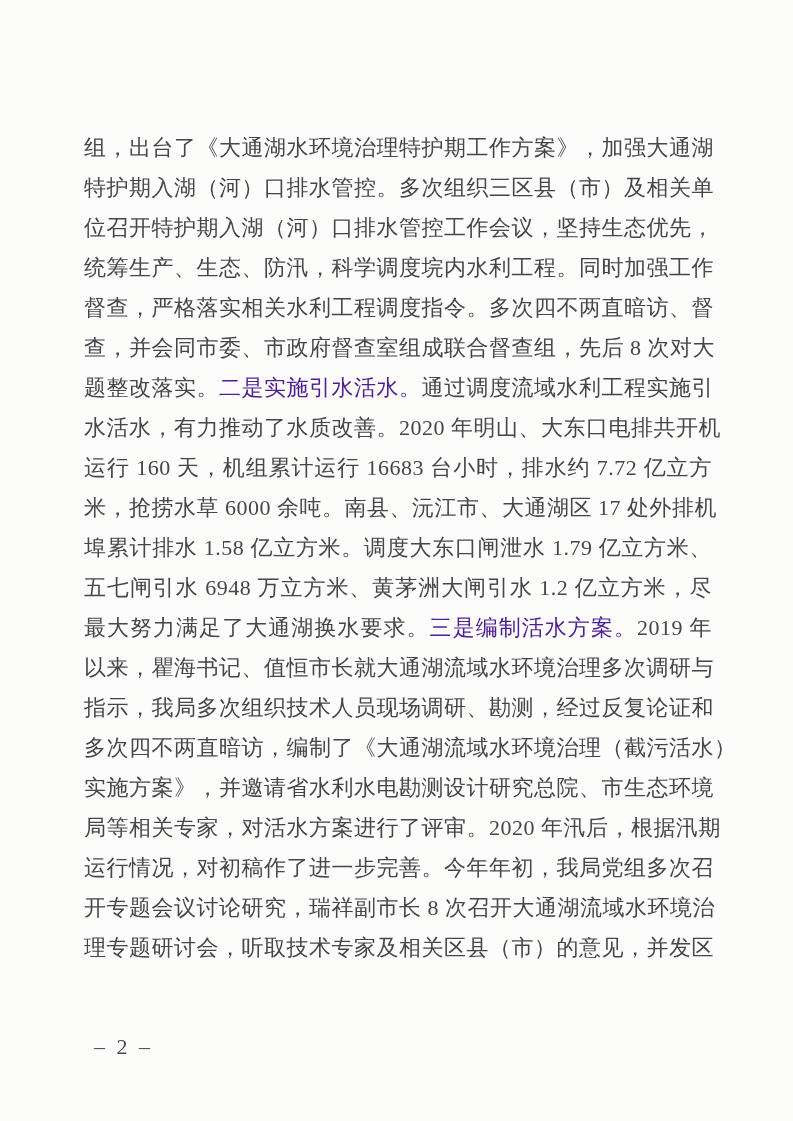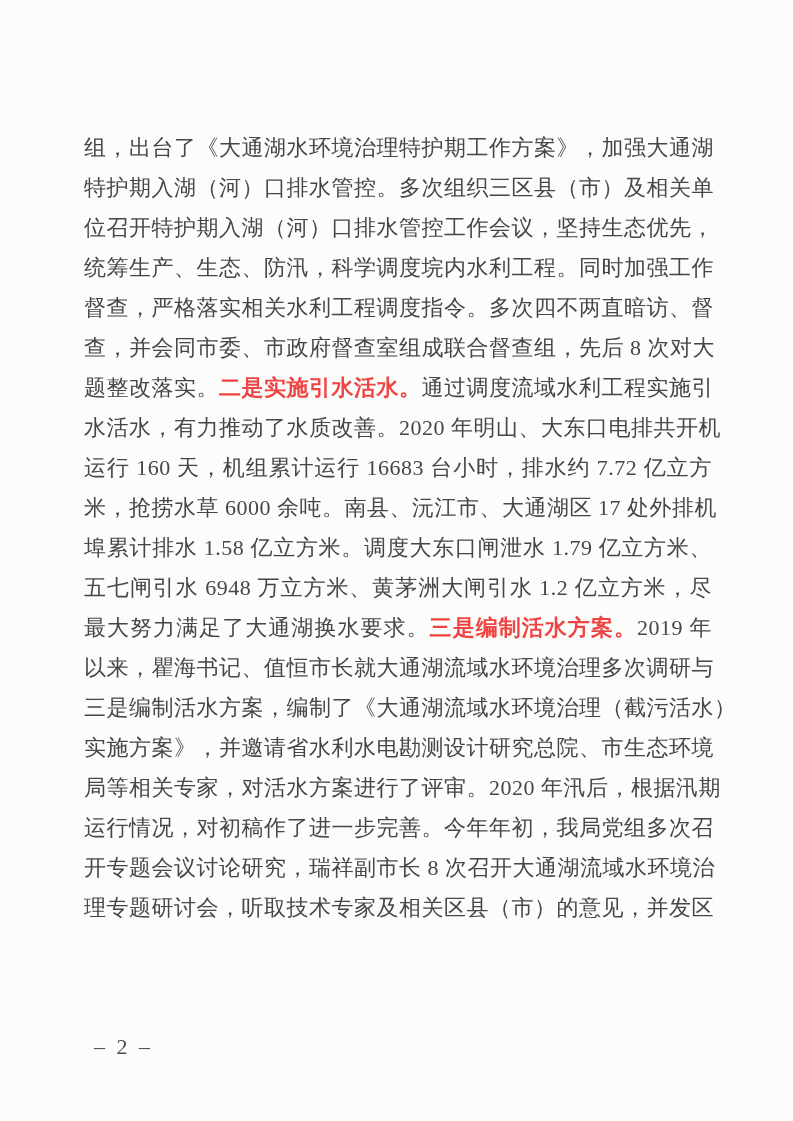--- a/index.html
+++ b/index.html
@@ -25,22 +25,22 @@
     line-height: 40px;
     font-size: 22px;
     color: #45454c;
     text-align: justify;
     text-align-last: justify;
     text-justify: inter-character;
     white-space: nowrap;
     letter-spacing: 0.5px;
   }
   .text-line .bold {
-    font-weight: 700;
-    color: #ef4444;
+    font-weight: 400;
+    color: #4c1d95;
   }
   .page-footer {
     position: absolute;
     left: 94px;
     top: 1032px;
     height: 30px;
     line-height: 30px;
     font-size: 22px;
     color: #4a4a52;
     letter-spacing: 3px;
@@ -58,21 +58,22 @@
       <div class="text-line"><span class="">督查，严格落实相关水利工程调度指令。多次四不两直暗访、督</span></div>
       <div class="text-line"><span class="">查，并会同市委、市政府督查室组成联合督查组，先后 8 次对大</span></div>
       <div class="text-line"><span class="">题整改落实。</span><span class="bold">二是实施引水活水。</span><span class="">通过调度流域水利工程实施引</span></div>
       <div class="text-line"><span class="">水活水，有力推动了水质改善。2020 年明山、大东口电排共开机</span></div>
       <div class="text-line"><span class="">运行 160 天，机组累计运行 16683 台小时，排水约 7.72 亿立方</span></div>
       <div class="text-line"><span class="">米，抢捞水草 6000 余吨。南县、沅江市、大通湖区 17 处外排机</span></div>
       <div class="text-line"><span class="">埠累计排水 1.58 亿立方米。调度大东口闸泄水 1.79 亿立方米、</span></div>
       <div class="text-line"><span class="">五七闸引水 6948 万立方米、黄茅洲大闸引水 1.2 亿立方米，尽</span></div>
       <div class="text-line"><span class="">最大努力满足了大通湖换水要求。</span><span class="bold">三是编制活水方案。</span><span class="">2019 年</span></div>
       <div class="text-line"><span class="">以来，瞿海书记、值恒市长就大通湖流域水环境治理多次调研与</span></div>
-      <div class="text-line"><span class="">三是编制活水方案，编制了《大通湖流域水环境治理（截污活水）</span></div>
+      <div class="text-line"><span class="">指示，我局多次组织技术人员现场调研、勘测，经过反复论证和</span></div>
+      <div class="text-line"><span class="">多次四不两直暗访，编制了《大通湖流域水环境治理（截污活水）</span></div>
       <div class="text-line"><span class="">实施方案》，并邀请省水利水电勘测设计研究总院、市生态环境</span></div>
       <div class="text-line"><span class="">局等相关专家，对活水方案进行了评审。2020 年汛后，根据汛期</span></div>
       <div class="text-line"><span class="">运行情况，对初稿作了进一步完善。今年年初，我局党组多次召</span></div>
       <div class="text-line"><span class="">开专题会议讨论研究，瑞祥副市长 8 次召开大通湖流域水环境治</span></div>
       <div class="text-line"><span class="">理专题研讨会，听取技术专家及相关区县（市）的意见，并发区</span></div>
     </div>
   <div class="page-footer">– 2 –</div>
 </div>
 
 </body></html>

